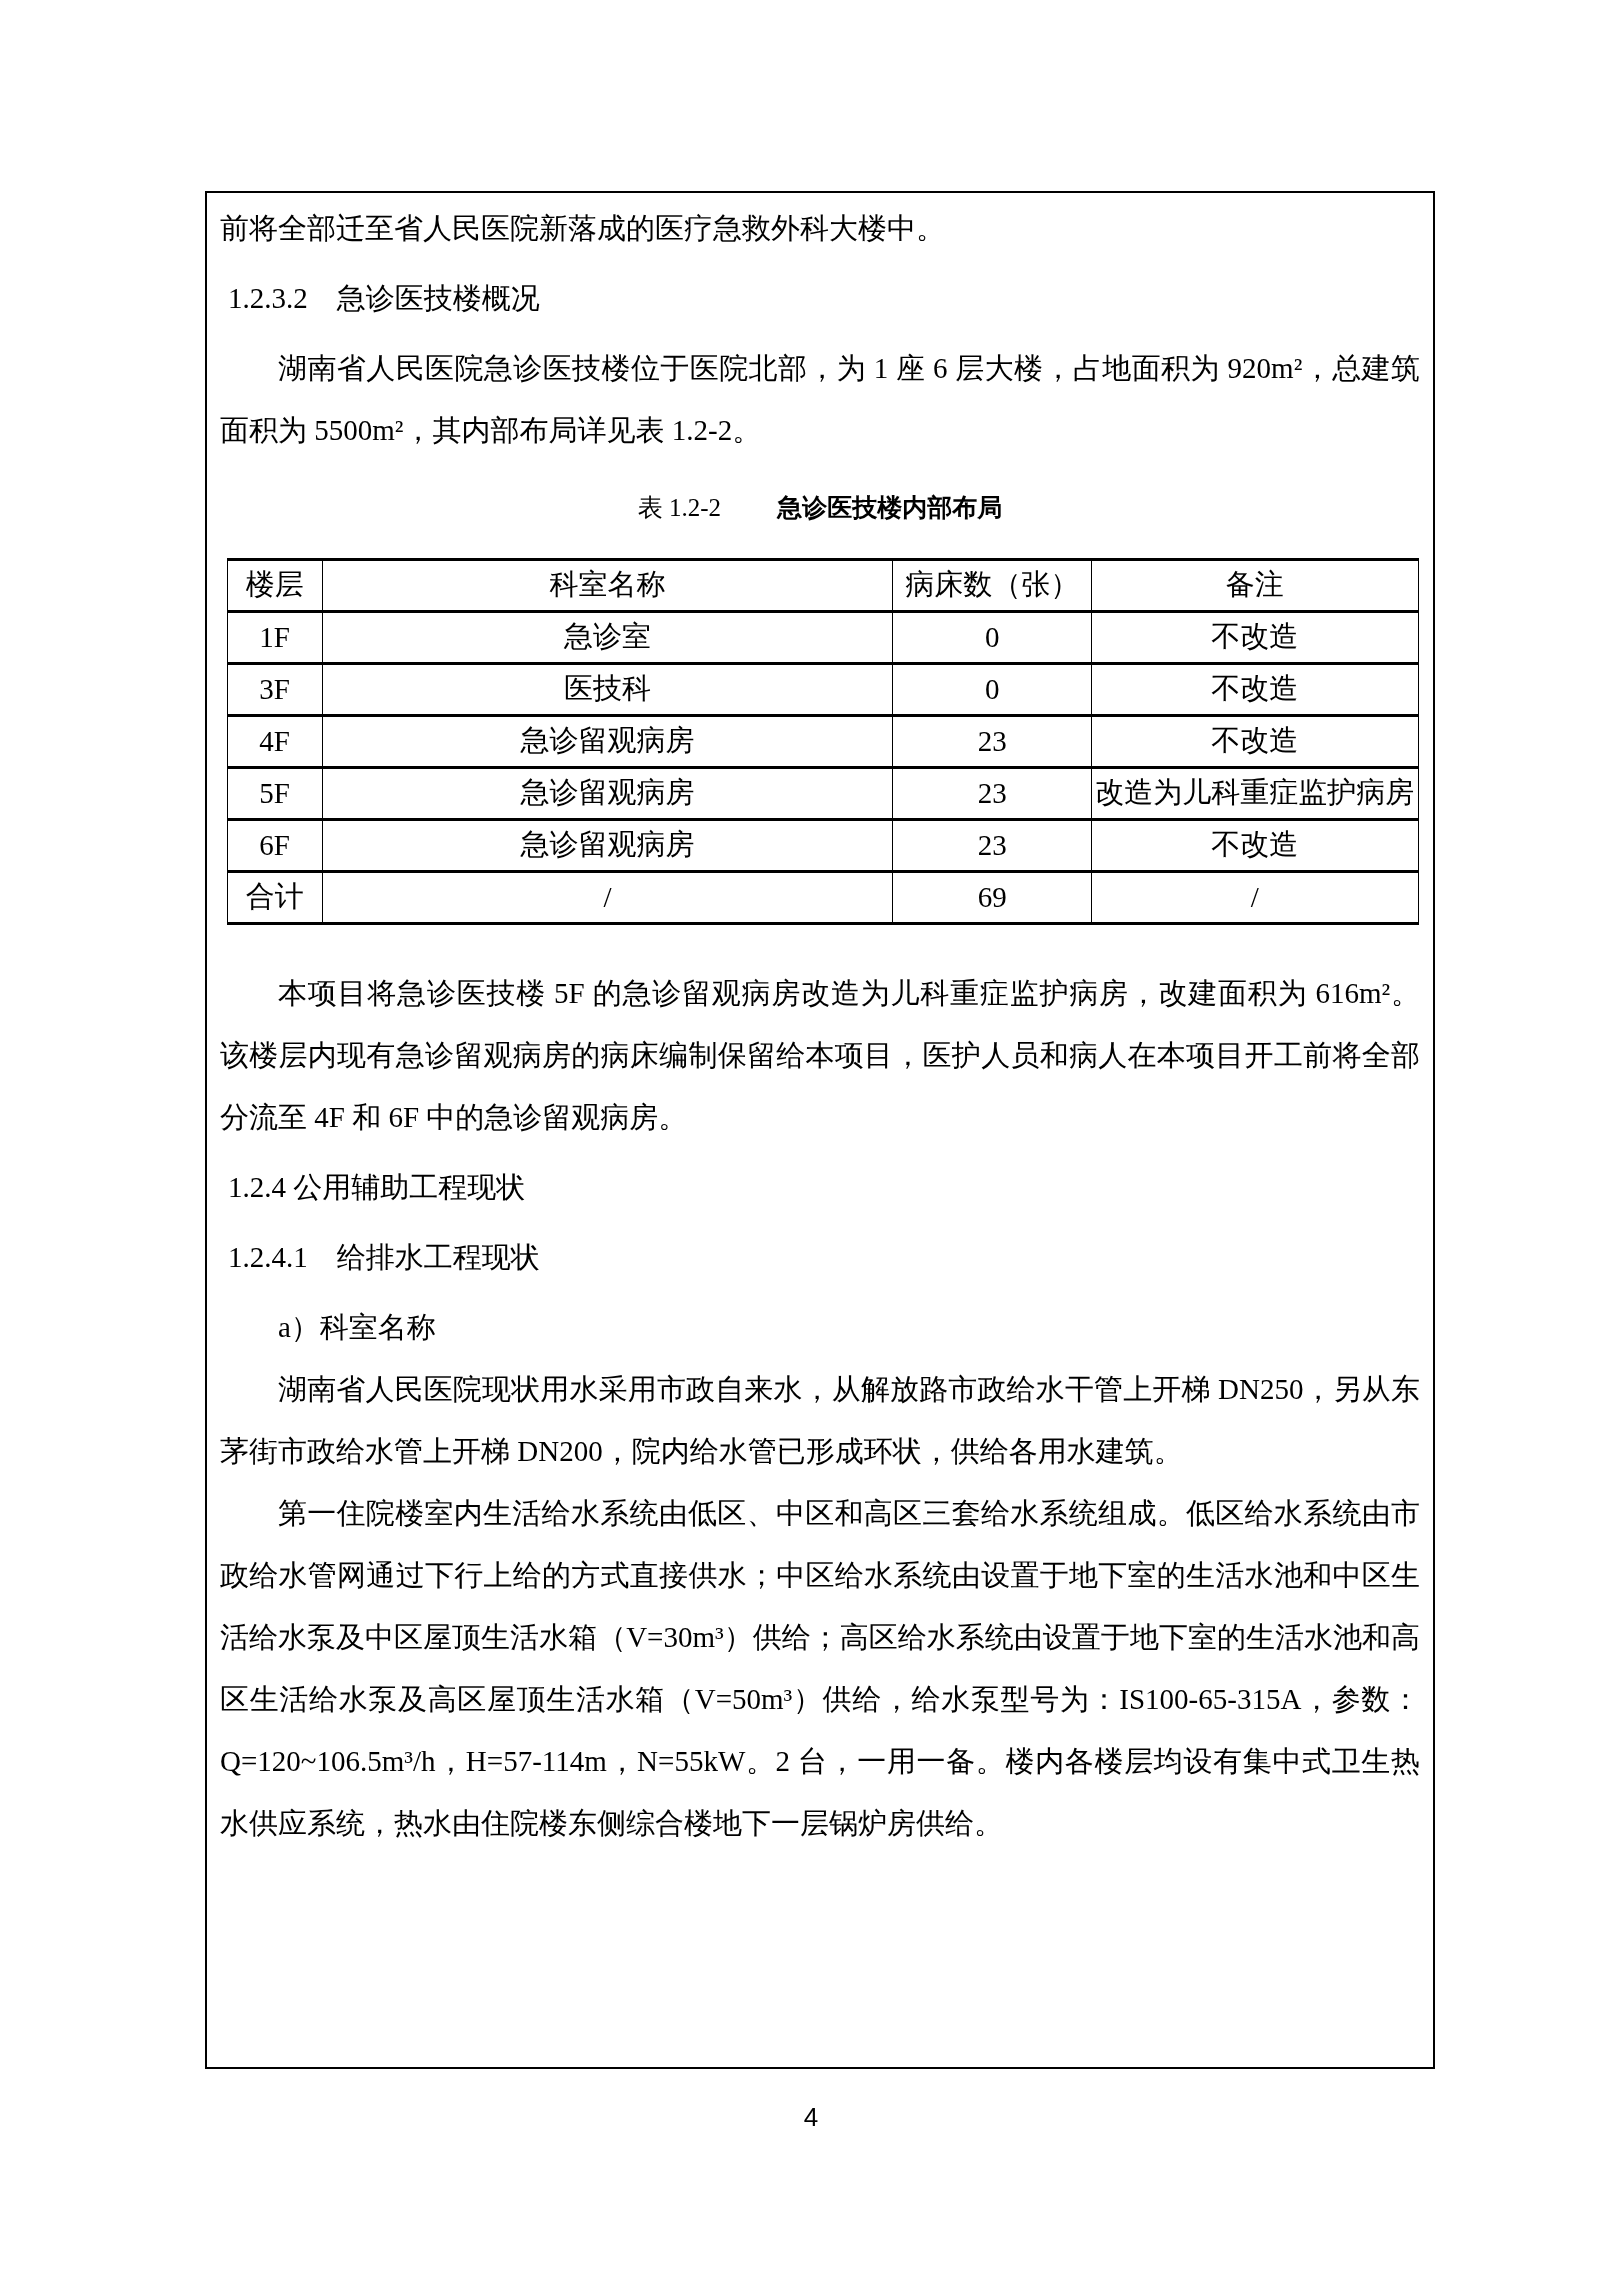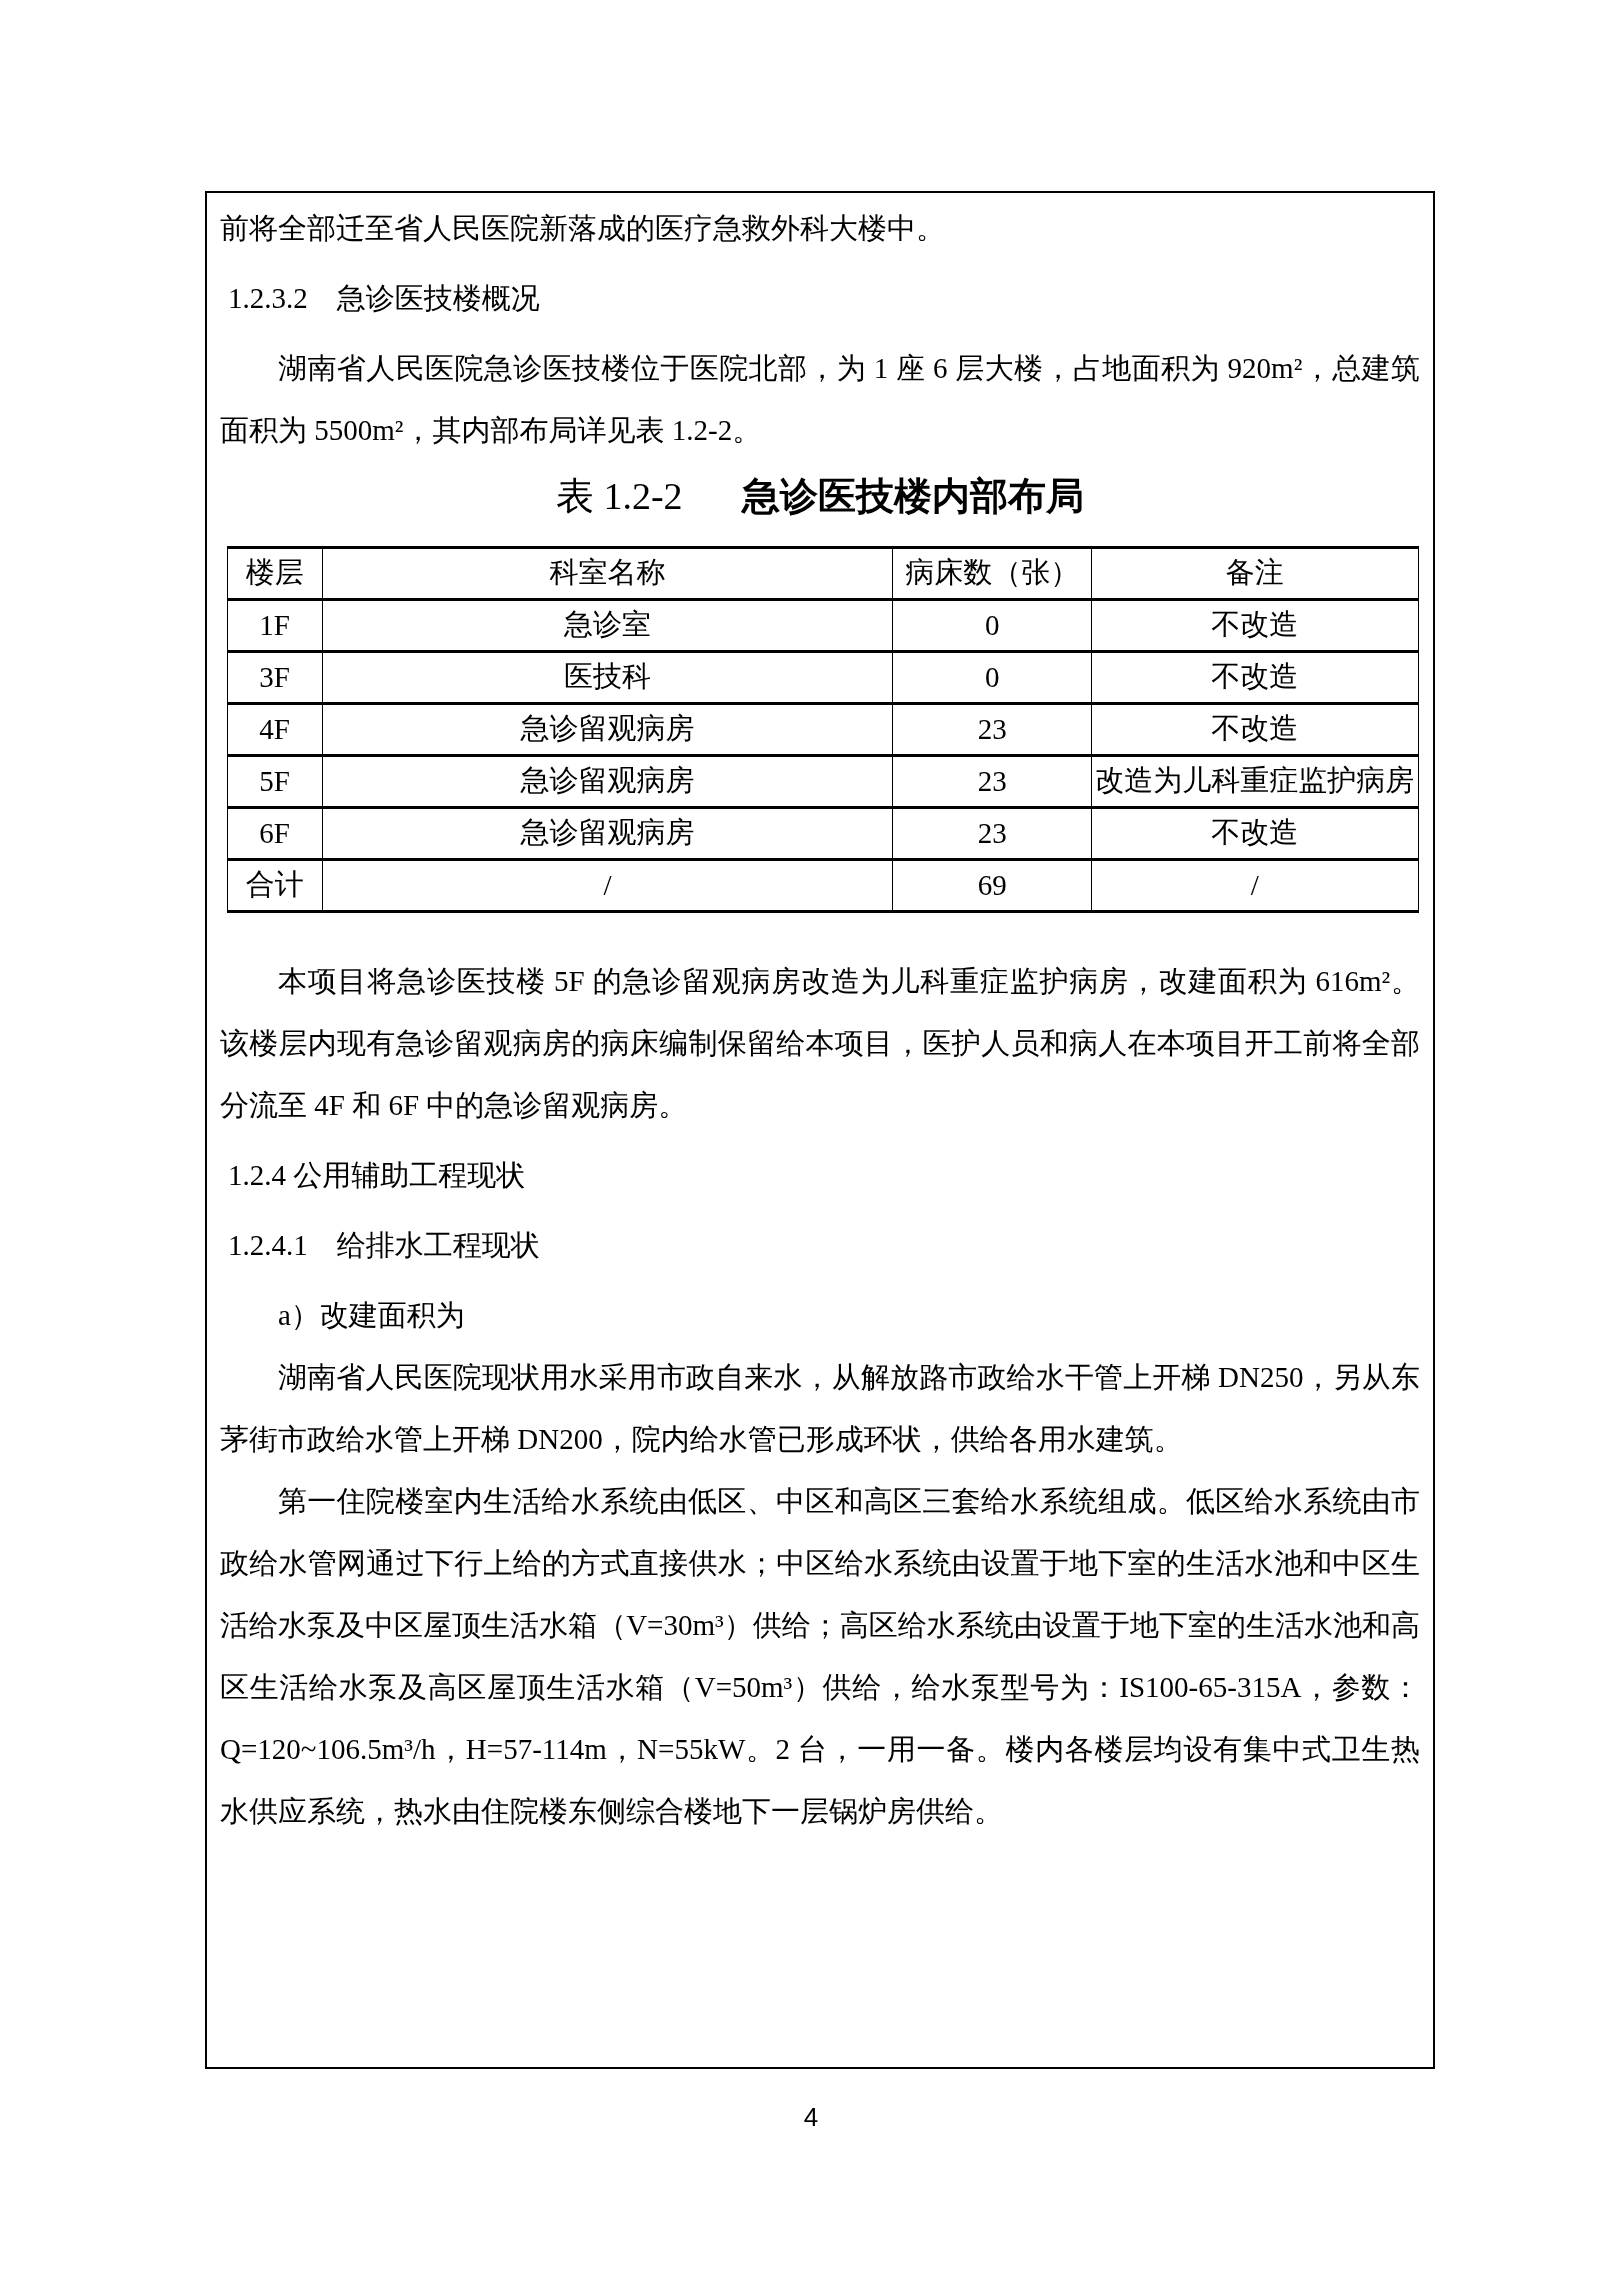--- a/index.html
+++ b/index.html
@@ -35,24 +35,24 @@
   }
   .indent2 { text-indent: 58px; }
   .heading {
     font-size: 29px;
     line-height: 62px;
     margin: 8px;
     font-weight: normal;
     text-align: left;
   }
   .table-caption {
-    font-size: 38px;
+    font-size: 25px;
     line-height: 62px;
     text-align: center;
-    margin: 4px;
+    margin: 15px;
     white-space: nowrap;
   }
   .table-caption .caption-label {
     font-family: "Liberation Serif", "DejaVu Serif", serif;
     font-weight: normal;
   }
   .table-caption .caption-title {
     font-family: "Liberation Sans", "DejaVu Sans", sans-serif;
     font-weight: bold;
     margin-left: 50px;
@@ -160,21 +160,21 @@
         </tr>
       </tbody>
     </table>
 
     <p class="bodytext indent2 gap-after-table">本项目将急诊医技楼 5F 的急诊留观病房改造为儿科重症监护病房，改建面积为 616m²。该楼层内现有急诊留观病房的病床编制保留给本项目，医护人员和病人在本项目开工前将全部分流至 4F 和 6F 中的急诊留观病房。</p>
 
     <p class="heading">1.2.4 公用辅助工程现状</p>
 
     <p class="heading">1.2.4.1　给排水工程现状</p>
 
-    <p class="bodytext indent2">a）改建面积为</p>
+    <p class="bodytext indent2">a）科室名称</p>
 
     <p class="bodytext indent2">湖南省人民医院现状用水采用市政自来水，从解放路市政给水干管上开梯 DN250，另从东茅街市政给水管上开梯 DN200，院内给水管已形成环状，供给各用水建筑。</p>
 
     <p class="bodytext indent2">第一住院楼室内生活给水系统由低区、中区和高区三套给水系统组成。低区给水系统由市政给水管网通过下行上给的方式直接供水；中区给水系统由设置于地下室的生活水池和中区生活给水泵及中区屋顶生活水箱（V=30m³）供给；高区给水系统由设置于地下室的生活水池和高区生活给水泵及高区屋顶生活水箱（V=50m³）供给，给水泵型号为：IS100-65-315A，参数：Q=120~106.5m³/h，H=57-114m，N=55kW。2 台，一用一备。楼内各楼层均设有集中式卫生热水供应系统，热水由住院楼东侧综合楼地下一层锅炉房供给。</p>
 
 
   </div>
 
   <div class="page-number">4</div>
 </div>

